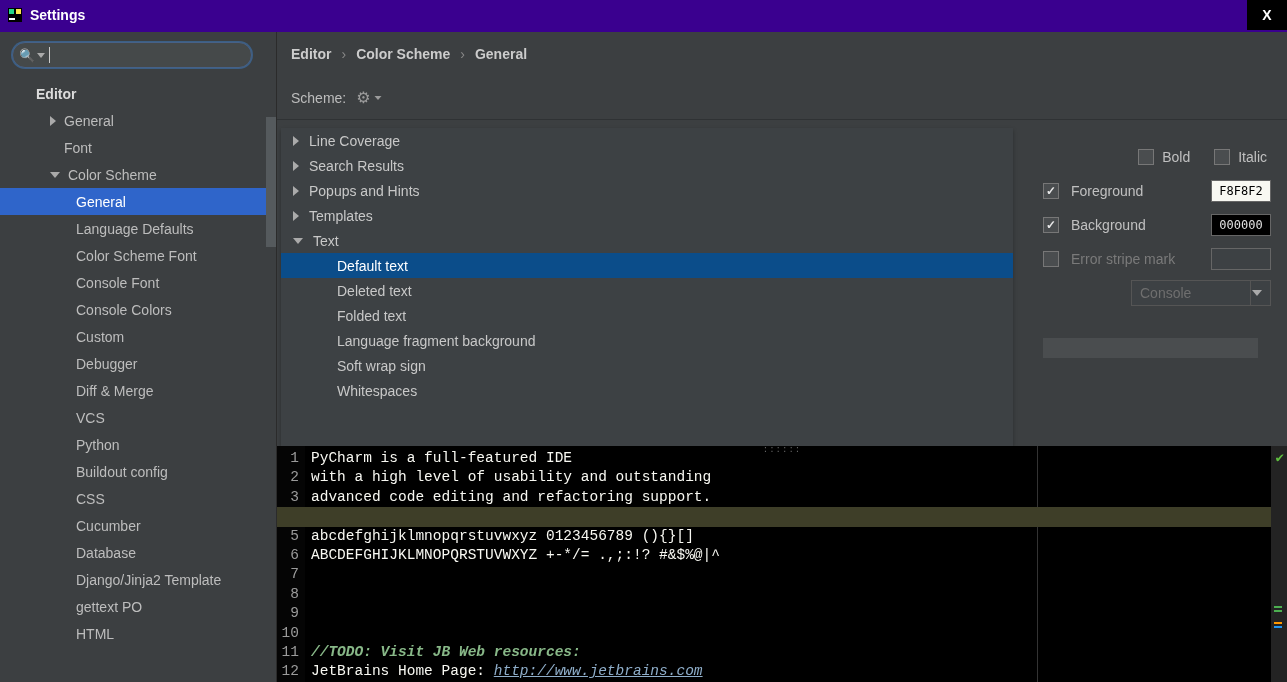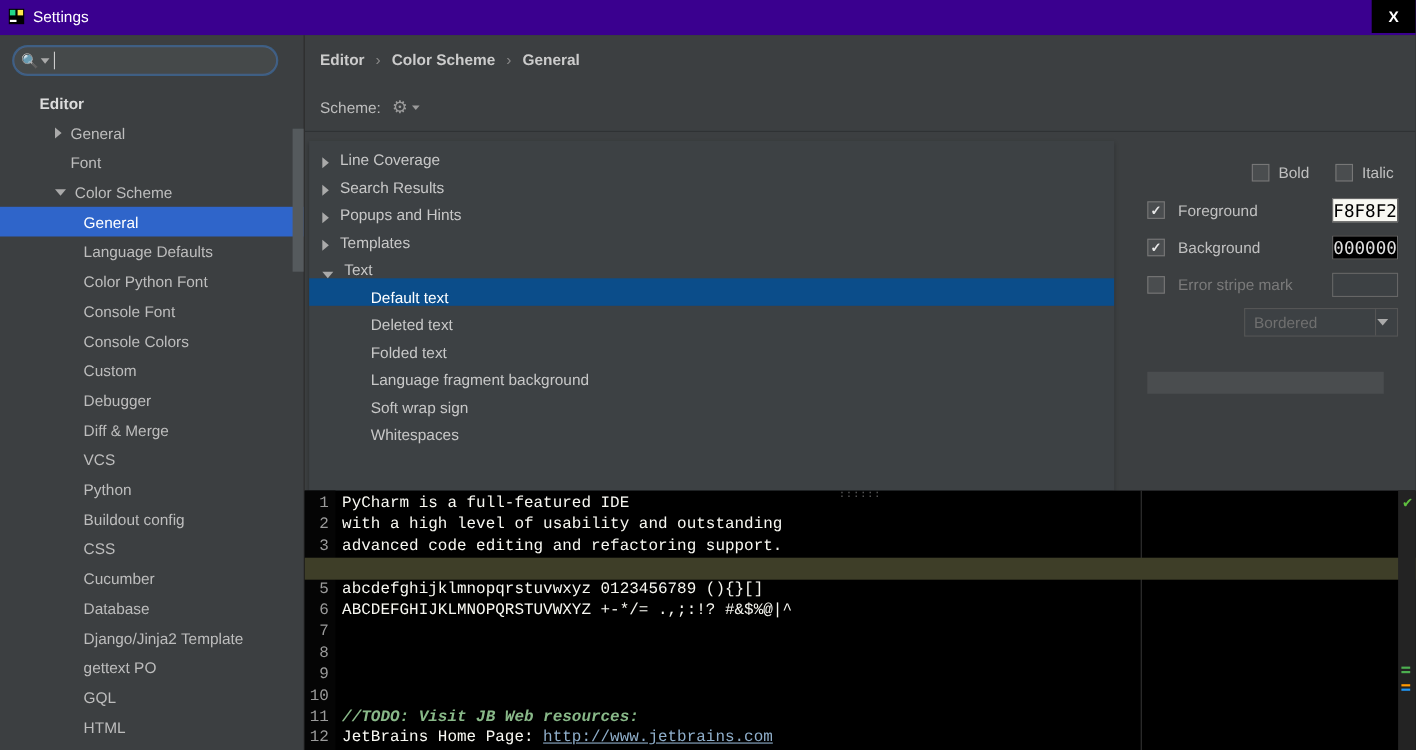--- a/index.html
+++ b/index.html
@@ -19,21 +19,21 @@
     display: flex;
     align-items: center;
     color: #ffffff;
     padding-left: 6px;
     position: relative;
   }
   .titlebar .app-icon {
     width: 18px; height: 18px; margin-right: 6px;
     display:inline-flex; align-items:center; justify-content:center;
   }
-  .titlebar .title { font-size: 14px; }
+  .titlebar .title { font-size: 14px; font-weight: bold; }
   .titlebar .close {
     position: absolute; right: 0; top: 0; width: 40px; height: 30px;
     background: #000; color: #fff; display:flex; align-items:center; justify-content:center;
     font-weight: bold; cursor:pointer;
   }
   
   .workarea {
     flex: 1;
     display: flex;
     background: #32363a;
@@ -119,41 +119,41 @@
   .gear .tri.down { border-top-color:#9b9b9b; transform:scale(0.7); }
   
   .content-row { flex:1; display:flex; min-height:0; }
   .tree-panel {
     width:732px; background:#3d4144;
     box-shadow: 0 2px 4px rgba(0,0,0,0.3);
     margin:8px 0 0 4px;
     overflow:hidden;
   }
   .t-item {
-    height:25px; display:flex; align-items:flex-end;
+    height:25px; display:flex; align-items:center;
     color:#c8c8c8; padding-left:12px; cursor:default;
   }
   .t-item.selected { background:#0b4d8a; color:#ffffff; }
   .t-item .tri { margin-right:10px; }
   .t-item.child { padding-left:56px; }
   .opts-panel {
     flex:1; padding:20px 16px 0 30px; color:#c0c0c0;
   }
   .opt-row {
     display:flex; align-items:center; height:34px; gap:12px;
   }
   .chk {
     width:16px; height:16px; border:1px solid #777;
     background:#4a4d4f; display:inline-flex; align-items:center; justify-content:center;
     color:#fff; font-size:12px;
   }
   .chk.checked::after { content:"✓"; color:#e8e8e8; font-weight:bold; }
   .swatch {
     width:60px; height:22px; border:1px solid #666; font-family:Consolas,monospace;
-    font-size:16px; display:flex; align-items:center; justify-content:center;
+    font-size:12px; display:flex; align-items:center; justify-content:center;
     margin-left:auto;
   }
   .swatch.light { background:#F8F8F2; color:#000; }
   .swatch.dark { background:#000000; color:#e0e0e0; }
   .swatch.empty { background:#3d4144; }
   .opt-row.disabled { color:#7a7a7a; }
   .effects-dd {
     height:26px; border:1px solid #555; background:#3d4144;
     width:140px; margin-left:auto; display:flex; align-items:center; padding:0 8px;
     color:#6f6f6f; position:relative;
@@ -177,21 +177,21 @@
   .code {
     flex:1; color:#F8F8F2; padding:3px 0 19px 6px;
     position:relative;
   }
   .code div { height:19.4px; white-space:pre; }
   .code .hl-line {
     position:absolute; left:-28px; right:0; height:19.4px;
     background:#3e3e28; z-index:0;
   }
   .code .todo { color:#88b888; font-style:italic; font-weight:bold; }
-  .code .link { color:#8faeca; text-decoration:underline; }
+  .code .link { color:#8faeca; font-style:italic; text-decoration:underline; }
   .preview .vline {
     position:absolute; top:0; bottom:0; width:1px; background:#333;
   }
   .preview .gutter-r {
     position:absolute; right:0; top:0; bottom:0; width:16px; background:#232323;
   }
   .preview .check {
     position:absolute; right:3px; top:3px; color:#5fbf3f; font-size:14px;
   }
   .preview .mark-g { position:absolute; right:5px; width:8px; height:2px; }
@@ -247,21 +247,21 @@
           <div class="s-item level2 selected noarrow">
             <span class="tri right"></span>
             <span>General</span>
           </div>
           <div class="s-item level2 noarrow">
             <span class="tri right"></span>
             <span>Language Defaults</span>
           </div>
           <div class="s-item level2 noarrow">
             <span class="tri right"></span>
-            <span>Color Python Font</span>
+            <span>Color Scheme Font</span>
           </div>
           <div class="s-item level2 noarrow">
             <span class="tri right"></span>
             <span>Console Font</span>
           </div>
           <div class="s-item level2 noarrow">
             <span class="tri right"></span>
             <span>Console Colors</span>
           </div>
           <div class="s-item level2 noarrow">
@@ -300,24 +300,20 @@
             <span class="tri right"></span>
             <span>Database</span>
           </div>
           <div class="s-item level2 noarrow">
             <span class="tri right"></span>
             <span>Django/Jinja2 Template</span>
           </div>
           <div class="s-item level2 noarrow">
             <span class="tri right"></span>
             <span>gettext PO</span>
-          </div>
-          <div class="s-item level2 noarrow">
-            <span class="tri right"></span>
-            <span>GQL</span>
           </div>
           <div class="s-item level2 noarrow">
             <span class="tri right"></span>
             <span>HTML</span>
           </div>
         </div>
     </div>
     <div class="sidebar-scrollbar"></div>
   </div>
 
@@ -400,21 +396,21 @@
           <span>Background</span>
           <span class="swatch dark">000000</span>
         </div>
         <div class="opt-row disabled">
           <span class="chk"></span>
           <span>Error stripe mark</span>
           <span class="swatch empty"></span>
         </div>
         <div class="opt-row disabled">
           <div class="effects-dd">
-            <span>Bordered</span>
+            <span>Console</span>
             <span class="dd-arrow">
                 <span class="tri down"></span>
               </span>
           </div>
         </div>
         <div class="mystery-bar"></div>
       </div>
     </div>
 
     <div class="preview">

